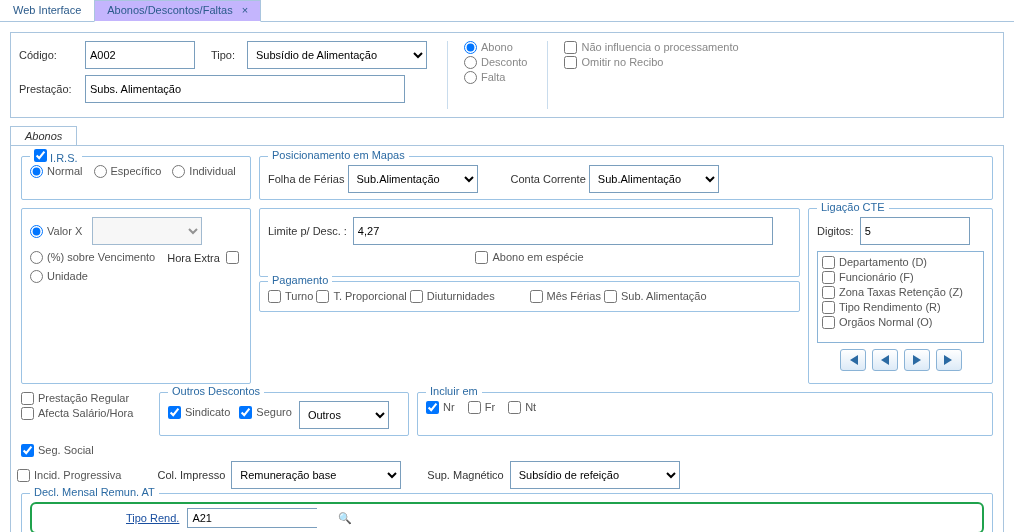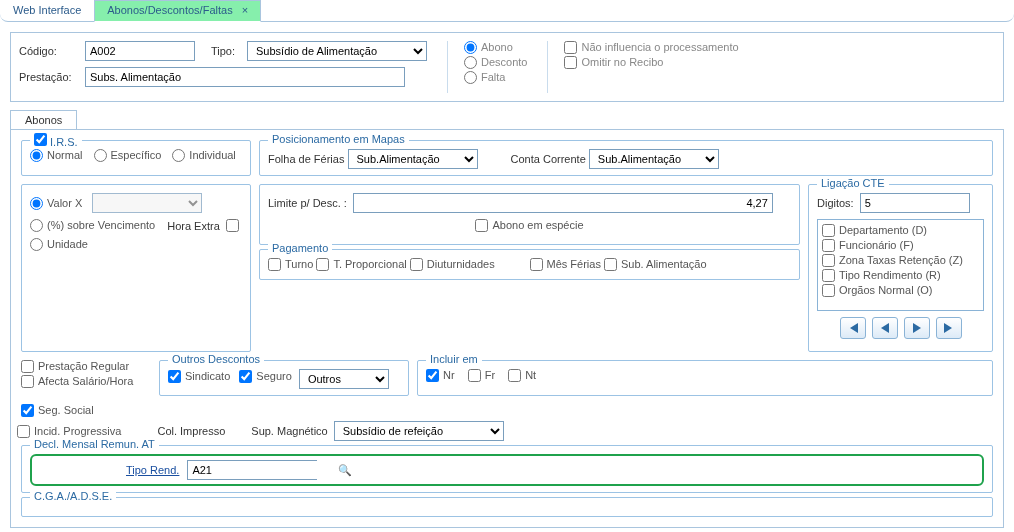--- a/index.html
+++ b/index.html
@@ -1,54 +1,54 @@
 <!DOCTYPE html>
 <html><head>
 <meta charset="utf-8">
 <style>
 * { box-sizing: border-box; font-family: "Segoe UI", Tahoma, sans-serif; font-size: 11px; }
 body { margin: 0; padding: 0; background: #fff; width: 1014px; height: 532px; overflow: hidden; color: #333; }
 
 
-.tab-strip { display: flex; border-bottom: 1px solid #a9c5de; height: 22px; border-radius: 8px; }
+.tab-strip { display: flex; border-bottom: 1px solid #a9c5de; height: 22px; }
 .tab { padding: 3px 12px; border: 1px solid transparent; border-bottom: none; color: #2b5b8b; cursor: pointer; }
-.tab.active { background: #86efac; border-color: #a9c5de; border-bottom: 1px solid #fff; margin-bottom: -1px; }
+.tab.active { background: #c4b5fd; border-color: #a9c5de; border-bottom: 1px solid #fff; margin-bottom: -1px; }
 .tab .close { margin-left: 6px; color: #2b5b8b; }
 
 
 .form-area { padding: 10px; }
 .row { display: flex; align-items: center; gap: 6px; margin-bottom: 6px; }
 label.fld { min-width: 60px; color: #333; }
-input[type=text], select { border: 1px solid #7a9ebd; background: #fff; height: 20px; padding: 0 4px; }
+input[type=text], select { border: 1px solid #7a9ebd; background: #fff; height: 28px; padding: 0 4px; }
 .code-input { width: 110px; background: #cfe8ff; color: #000; }
 select.combo { width: 180px; }
 input.desc { width: 320px; }
 
 
 .top-box { border: 1px solid #a9c5de; padding: 8px; display: flex; gap: 20px; }
 
 
 .radio, .check { display: inline-flex; gap: 4px; color: #555; }
 input[type=radio], input[type=checkbox] { margin: 0; }
 
 
 .sub-tabstrip { display: flex; margin-top: 8px; }
-.sub-tab { padding: 3px 14px; border: 1px solid #a9c5de; border-bottom: none; background: #fff; color: #333; }
+.sub-tab { padding: 3px 14px; border: 1px solid #a9c5de; border-bottom: none; background: #fff; color: #333; font-style: italic; }
 
 
 .panel-body { border: 1px solid #a9c5de; padding: 6px; }
 
 .fs { border: 1px solid #9cc3e4; border-radius: 2px; padding: 8px 8px 6px; position: relative; margin: 4px; }
 .fs > .legend { position: absolute; top: -8px; left: 8px; background: #fff; padding: 0 4px; color: #2b6aa3; font-size: 11px; }
 
 .cols { display: flex; }
 .col { flex: 1; }
 
 .small-input { width: 60px; text-align: right; }
-.money { width: 420px; text-align: right; }
+.money { width: 420px; }
 
 .btn-icon { width: 26px; height: 22px; border: 1px solid #8ab3d6; background: linear-gradient(#fff,#dceaf7); border-radius: 3px; display: inline-flex; align-items: center; justify-content: center; color: #2b6aa3; cursor: pointer; }
 
 .cte-list { border: 1px solid #8ab3d6; padding: 4px; height: 92px; }
 .cte-list .check { display: flex; margin-bottom: 2px; }
 
 .highlight-green { border: 2px solid #1fa24c; border-radius: 6px; padding: 4px 6px; display: flex; align-items: center; gap: 8px; }
 .link-label { color: #1a4fa0; text-decoration: underline; }
 .search-icon { color: #555; padding-right: 4px; }
 .ro { background: #f5f5f5; color: #666; }
@@ -308,20 +308,21 @@
           <input type="checkbox" checked="" style="">
           <span>Seg. Social</span>
         </span>
     </div>
     <div class="row" style="margin:0">
       <span class="check">
           <input type="checkbox" style="">
           <span>Incid. Progressiva</span>
         </span>
       <span style="margin-left:30px">Col. Impresso</span>
+      <select style="width:170px"><option>Remuneração base</option></select>
       <span style="margin-left:20px">Sup. Magnético</span>
       <select style="width:170px"><option>Subsídio de refeição</option></select>
     </div>
 
     <div class="fs" style="margin-top:4px">
       <div class="legend">Decl. Mensal Remun. AT</div>
       <div class="highlight-green">
         <span style="width:80px"></span>
         <span class="link-label">Tipo Rend.</span>
         <div style="display:flex;align-items:center;border:1px solid #7a9ebd;height:20px;width:130px;">

